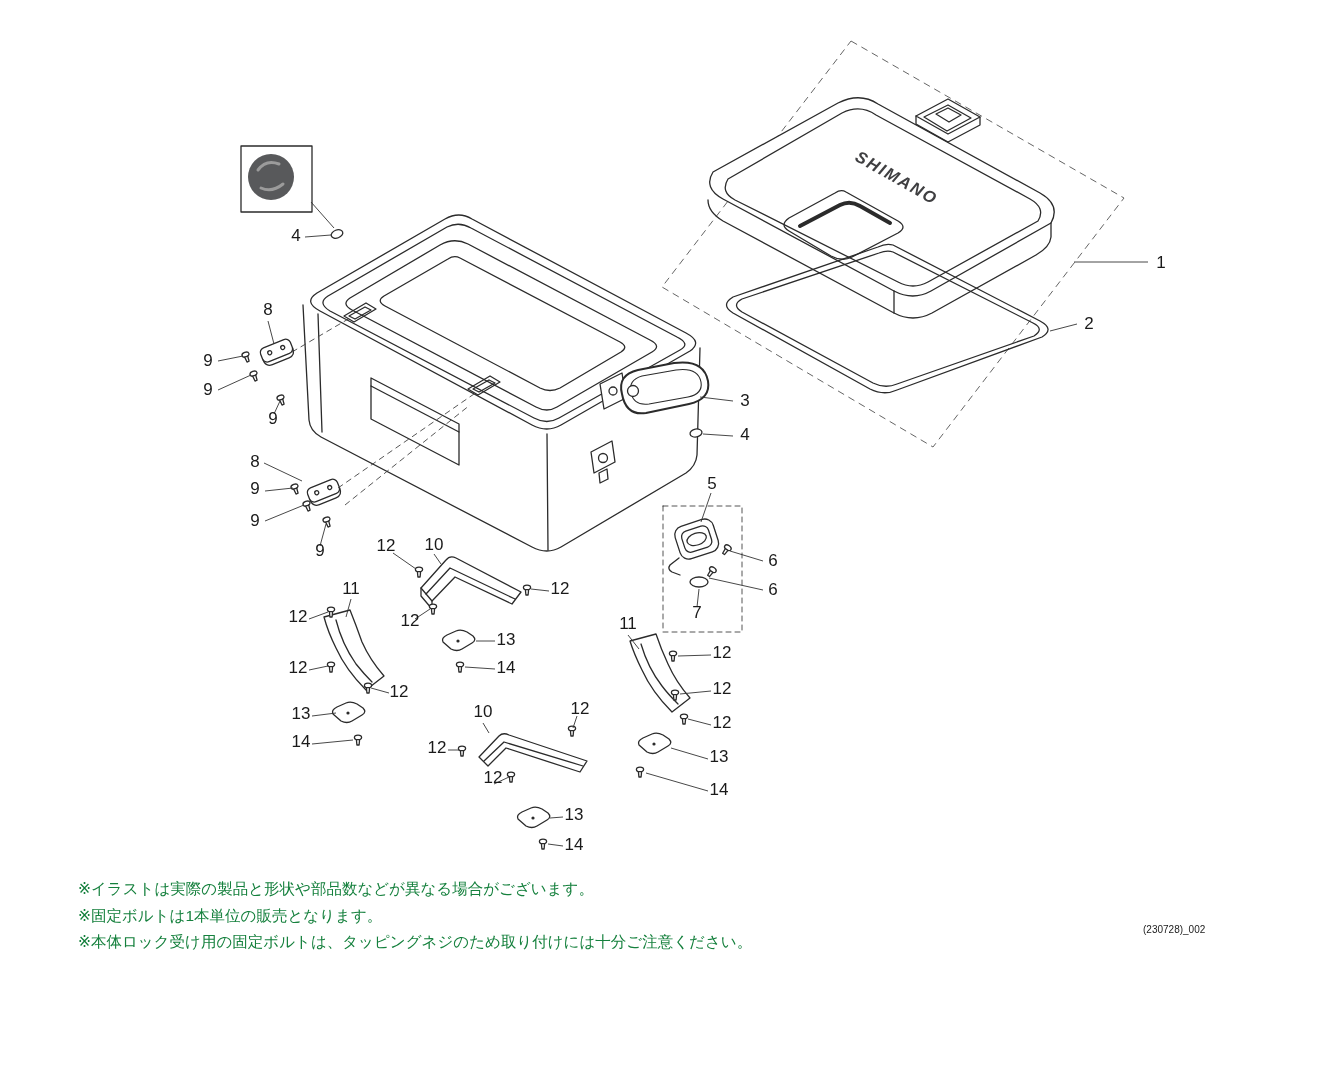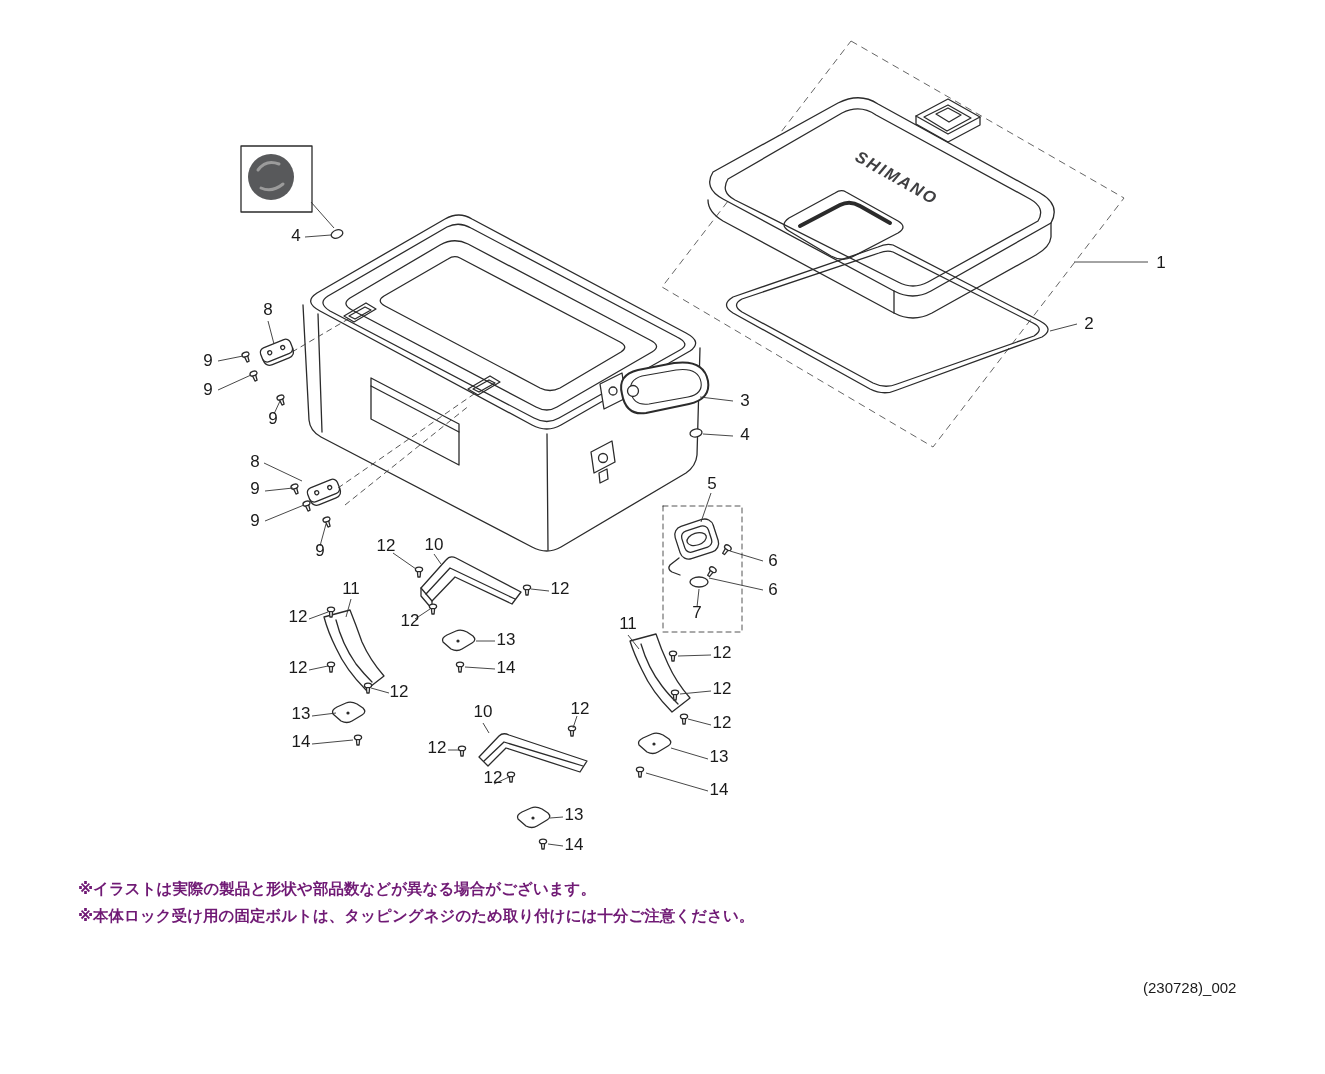--- a/index.html
+++ b/index.html
@@ -14,21 +14,21 @@
   svg .dash-b{stroke:#555;stroke-width:1;stroke-dasharray:5 4;fill:none;}
   svg .dash-c{stroke:#444;stroke-width:0.9;stroke-dasharray:6 4;fill:none;}
   svg .leader{stroke:#333;stroke-width:0.9;fill:none;}
   svg .callout{font-family:"Liberation Sans","DejaVu Sans",sans-serif;font-size:17px;fill:#1a1a1a;text-anchor:middle;}
   svg .logo{font-family:"Liberation Sans","DejaVu Sans",sans-serif;font-size:16.5px;font-weight:bold;font-style:italic;letter-spacing:2px;fill:#3f3f41;stroke:none;}
   .notes{
     position:absolute;left:78px;top:876px;font-size:15.5px;line-height:26.6px;
     color:#e60012;white-space:nowrap;
   }
   .doc-code{
-    position:absolute;left:1143px;top:979px;font-size:15px;color:#1a1a1a;
+    position:absolute;left:1143px;top:924px;font-size:10px;color:#1a1a1a;
   }
 </style>
 </head>
 <body>
 
 <div class="canvas">
   <svg width="1325" height="1074" viewBox="0 0 1325 1074">
     <defs>
       <g id="screw">
         <ellipse cx="0" cy="-1.5" rx="3.6" ry="2.4" fill="#fff"></ellipse>
@@ -267,18 +267,19 @@
         <text x="722" y="728" class="callout">12</text>
         <text x="437" y="753" class="callout">12</text>
         <text x="719" y="762" class="callout">13</text>
         <text x="493" y="783" class="callout">12</text>
         <text x="719" y="795" class="callout">14</text>
         <text x="574" y="820" class="callout">13</text>
         <text x="574" y="850" class="callout">14</text>
       </g>
   </svg>
 
-  <div class="notes" id="notes" style="color: #701a75; font-weight: bold;">
+  <div class="notes" id="notes" style="color: #15803d;">
       <div>※イラストは実際の製品と形状や部品数などが異なる場合がございます。</div>
+      <div>※固定ボルトは1本単位の販売となります。</div>
       <div>※本体ロック受け用の固定ボルトは、タッピングネジのため取り付けには十分ご注意ください。</div>
     </div>
   <div class="doc-code">(230728)_002</div>
 </div>
 
 </body></html>

